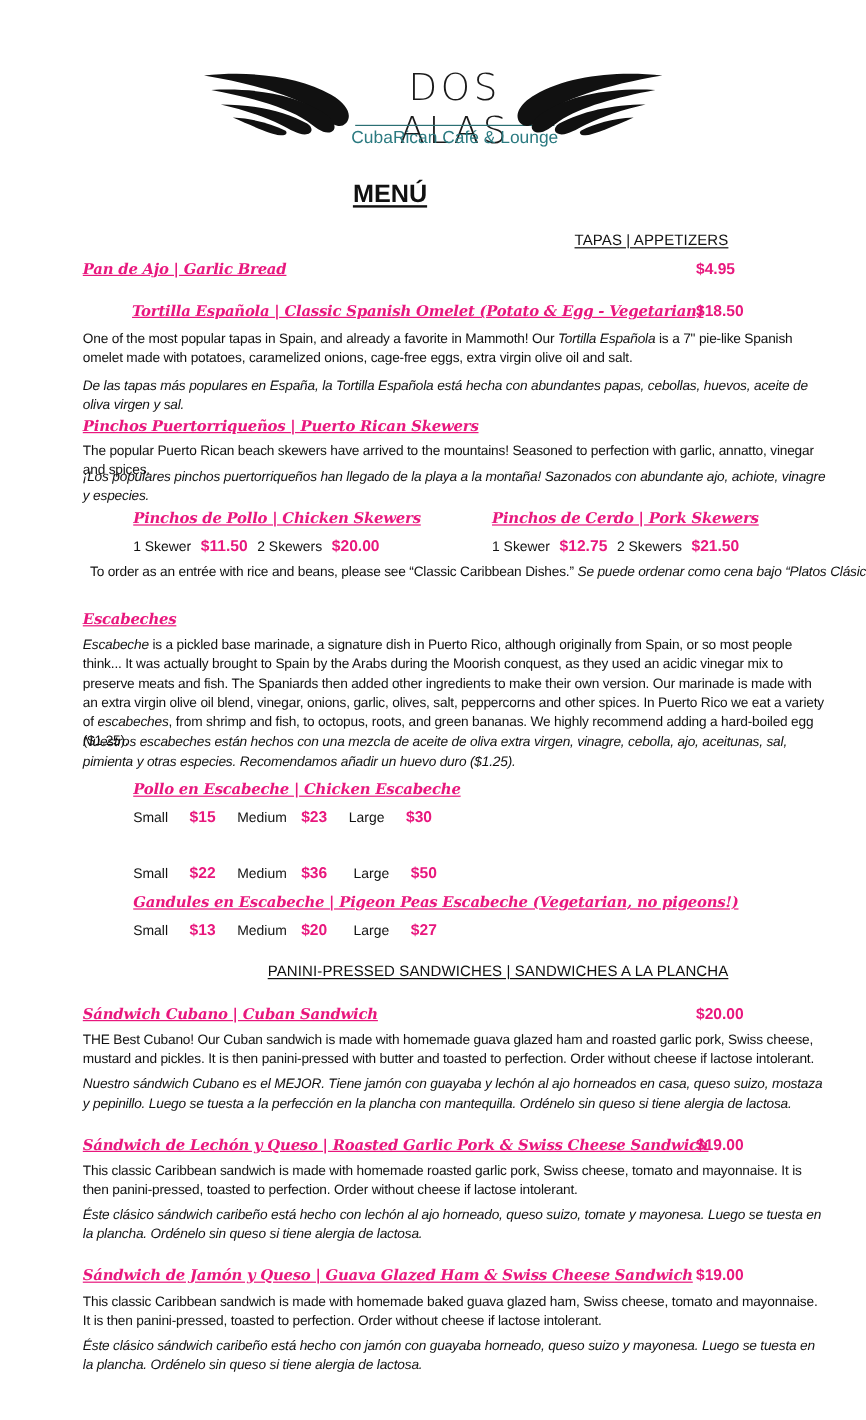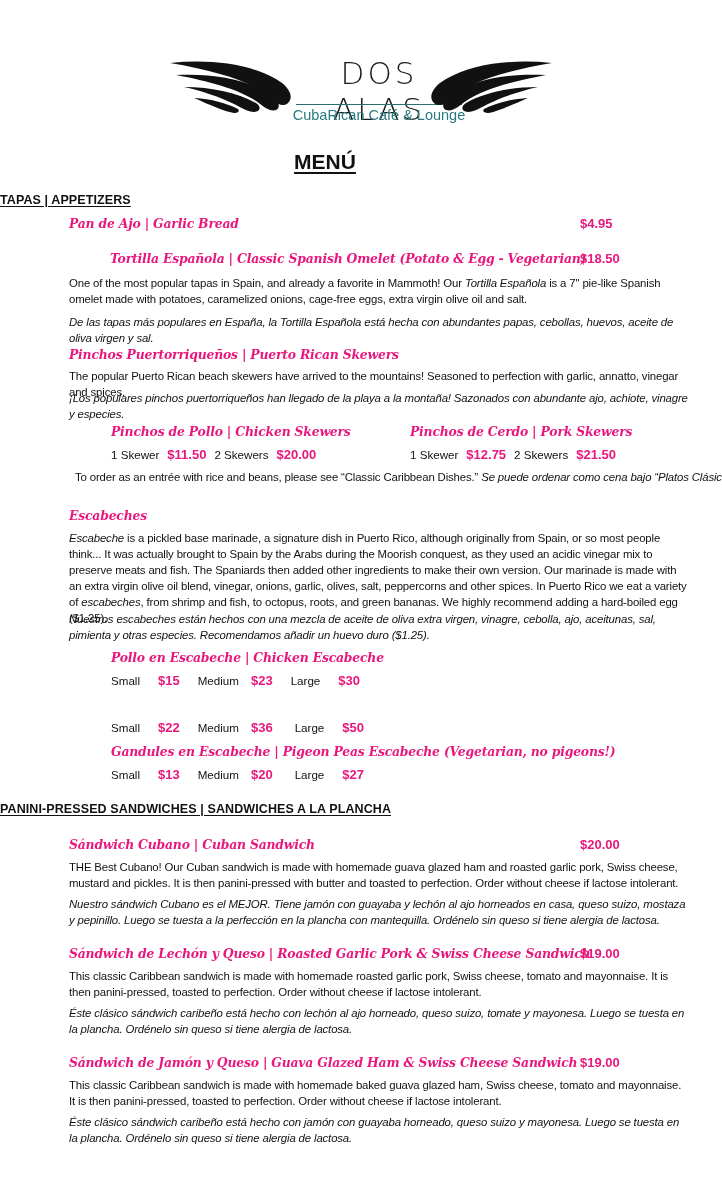--- a/index.html
+++ b/index.html
@@ -8,22 +8,22 @@
 
   .logo { position: absolute; left: 168px; top: 57px; width: 386px; height: 70px; }
   .wing { position: absolute; top: 0; width: 128px; height: 56px; }
   .wing.left { left: 0; }
   .wing.right { right: 0; transform: scaleX(-1); }
   .brand-title { position: absolute; left: 128px; width: 166px; top: -2px; text-align: center; font-family: "DejaVu Sans", sans-serif; font-weight: 200; font-size: 31px; letter-spacing: 3px; color: #1a1a1a; line-height: 36px; }
   .brand-rule { position: absolute; left: 128px; width: 166px; top: 47px; height: 1px; background: #2b6f73; }
   .brand-sub { position: absolute; left: 118px; width: 186px; top: 49px; text-align: center; font-size: 14.5px; color: #2b7a80; line-height: 18px; }
 
   .menu-title { position: absolute; left: 0; width: 650px; top: 150px; text-align: center; font-weight: 700; font-size: 21px; text-decoration: underline; text-underline-offset: 3px; text-decoration-thickness: 2px; }
-  .section-title { position: absolute; left: 0; width: 607px; text-align: left; font-weight: 700; font-size: 12.5px; text-decoration: underline; text-underline-offset: 2px; letter-spacing: 0.1px; }
-  .item-name { position: absolute; font-family: "DejaVu Serif", serif; font-style: italic; font-weight: 700; font-size: 12.4px; color: #e8177d; white-space: nowrap; letter-spacing: -0.2px; }
+  .section-title { position: absolute; left: 0; width: 607px; text-align: right; font-weight: 400; font-size: 12.5px; text-decoration: underline; text-underline-offset: 2px; letter-spacing: 0.1px; }
+  .item-name { position: absolute; font-family: "DejaVu Serif", serif; font-style: italic; font-weight: 700; font-size: 12.4px; color: #e8177d; white-space: nowrap; letter-spacing: -0.2px; text-decoration: underline; }
   .price { position: absolute; font-weight: 700; font-size: 13px; color: #e8177d; white-space: nowrap; }
   .desc { position: absolute; left: 69px; width: 620px; font-size: 11.4px; line-height: 16px; color: #111; letter-spacing: -0.15px; }
   .desc.es { font-style: italic; }
   .line { position: absolute; font-size: 11.4px; color: #111; white-space: nowrap; letter-spacing: -0.15px; }
   .sizes { position: absolute; left: 111px; font-size: 11.6px; white-space: nowrap; display: flex; align-items: baseline; }
   .sizes .lbl { color: #111; }
   .sizes .amt { color: #e8177d; font-weight: 700; font-size: 13px; }
 </style>
 </head>
 <body>

